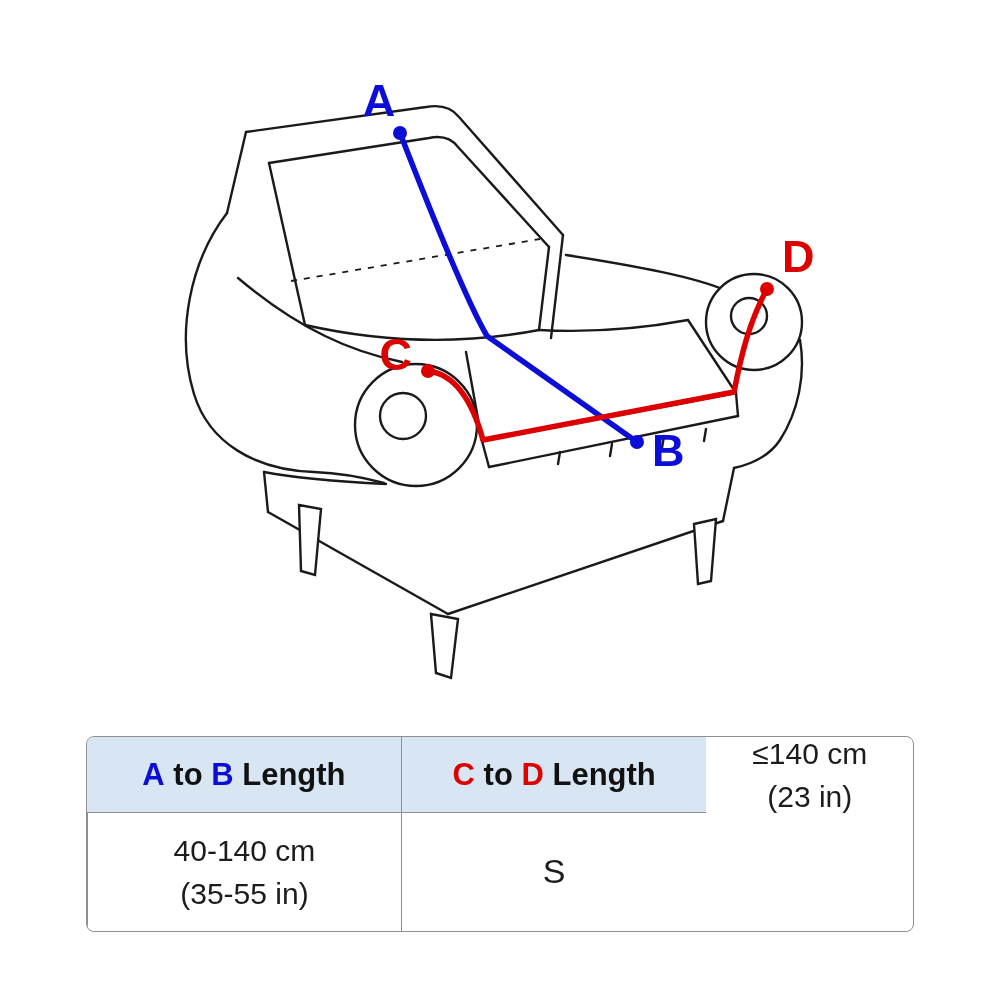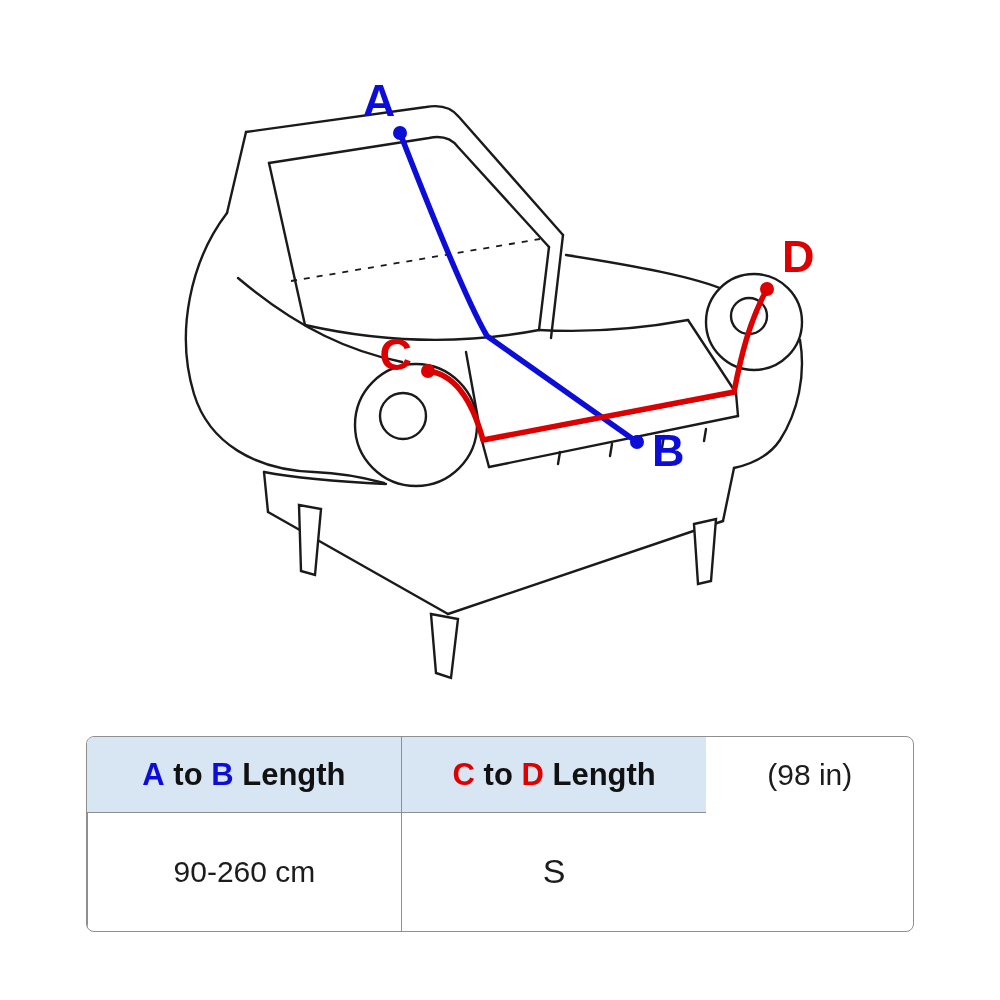--- a/index.html
+++ b/index.html
@@ -184,21 +184,23 @@
       <span class="seg"> Length</span>
   </div>
   <div class="cell head">
     <span class="seg red">C</span>
       <span class="seg"> to </span>
       <span class="seg red">D</span>
       <span class="seg"> Length</span>
   </div>
 
   <div class="cell body first-col">
-    <span>(98 in)</span>
+    <span>≤140 cm</span>
+    <span>(23 in)</span>
   </div>
   <div class="cell body">
-    <span>90-260 cm</span>
+    <span>40-140 cm</span>
+    <span>(35-55 in)</span>
   </div>
   <div class="cell body size-cell">
     <span>S</span>
   </div>
 </div>
 
 </body></html>

